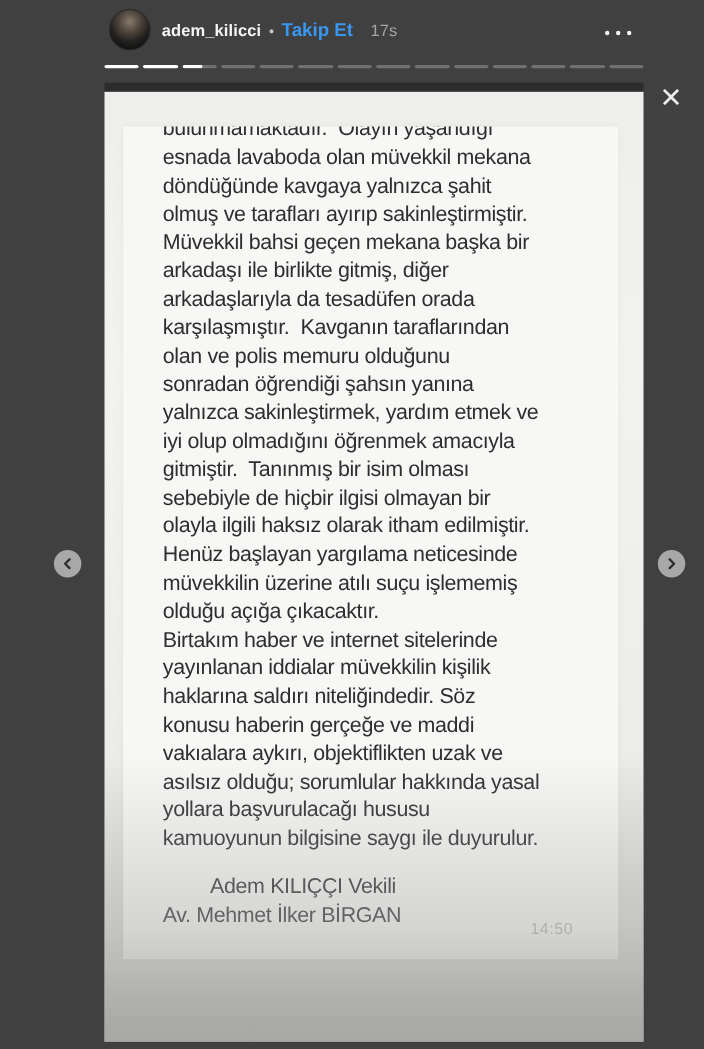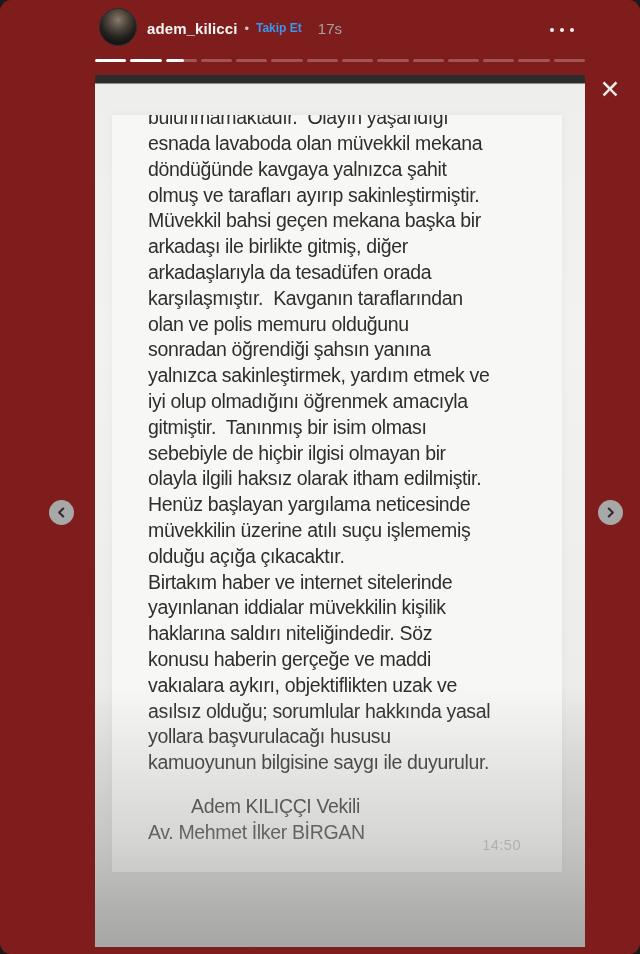--- a/index.html
+++ b/index.html
@@ -1,29 +1,29 @@
 <!DOCTYPE html>
 <html><head>
 <meta charset="utf-8">
 <style>
   html,body{margin:0;padding:0;background:#1a1a1b;width:640px;height:954px;overflow:hidden;
     font-family:"Liberation Sans", sans-serif;-webkit-font-smoothing:antialiased;}
-  .app{position:relative;width:640px;height:954px;background:#7f1d1d;border-radius:11px;}
+  .app{position:relative;width:640px;height:954px;background:#404040;}
 
   
   .header{position:absolute;left:0;top:0;width:640px;height:56px;display:flex;align-items:center;}
   .avatar{position:absolute;left:99px;top:8px;width:38px;height:38px;border-radius:50%;
     background:
       radial-gradient(circle at 50% 30%, #8a7a6a 0%, #6e6156 14%, #4a4239 34%, #23211f 58%, #141414 78%),
       #1c1c1c;
     border:1px solid #2e2e2e;box-sizing:border-box;cursor:pointer;}
   .head-row{position:absolute;left:147px;top:0;height:56px;display:flex;align-items:center;gap:8px;}
   .username{color:#f5f5f5;font-size:15px;font-weight:bold;letter-spacing:.1px;cursor:pointer;}
   .sep{color:#c9c9c9;font-size:13px;margin:0 -1px;}
-  .follow{background:none;border:none;padding:0;color:#3897f0;font-size:12px;font-weight:bold;
+  .follow{background:none;border:none;padding:0;color:#3897f0;font-size:17px;font-weight:bold;
     font-family:"Liberation Sans", sans-serif;cursor:pointer;}
   .age{color:#a3a3a3;font-size:15px;margin-left:8px;}
   .more{position:absolute;left:544px;top:18px;width:36px;height:24px;display:flex;align-items:center;
     justify-content:center;cursor:pointer;background:none;border:none;}
   .more .ell{display:flex;gap:6px;}
   .more .ell i{width:4px;height:4px;border-radius:50%;background:#f5f5f5;display:block;}
 
   
   .progress{position:absolute;left:95px;top:59px;width:490px;height:3px;display:flex;gap:4px;}
   .progress .seg{flex:1;height:3px;border-radius:2px;background:rgba(255,255,255,0.25);overflow:hidden;}

